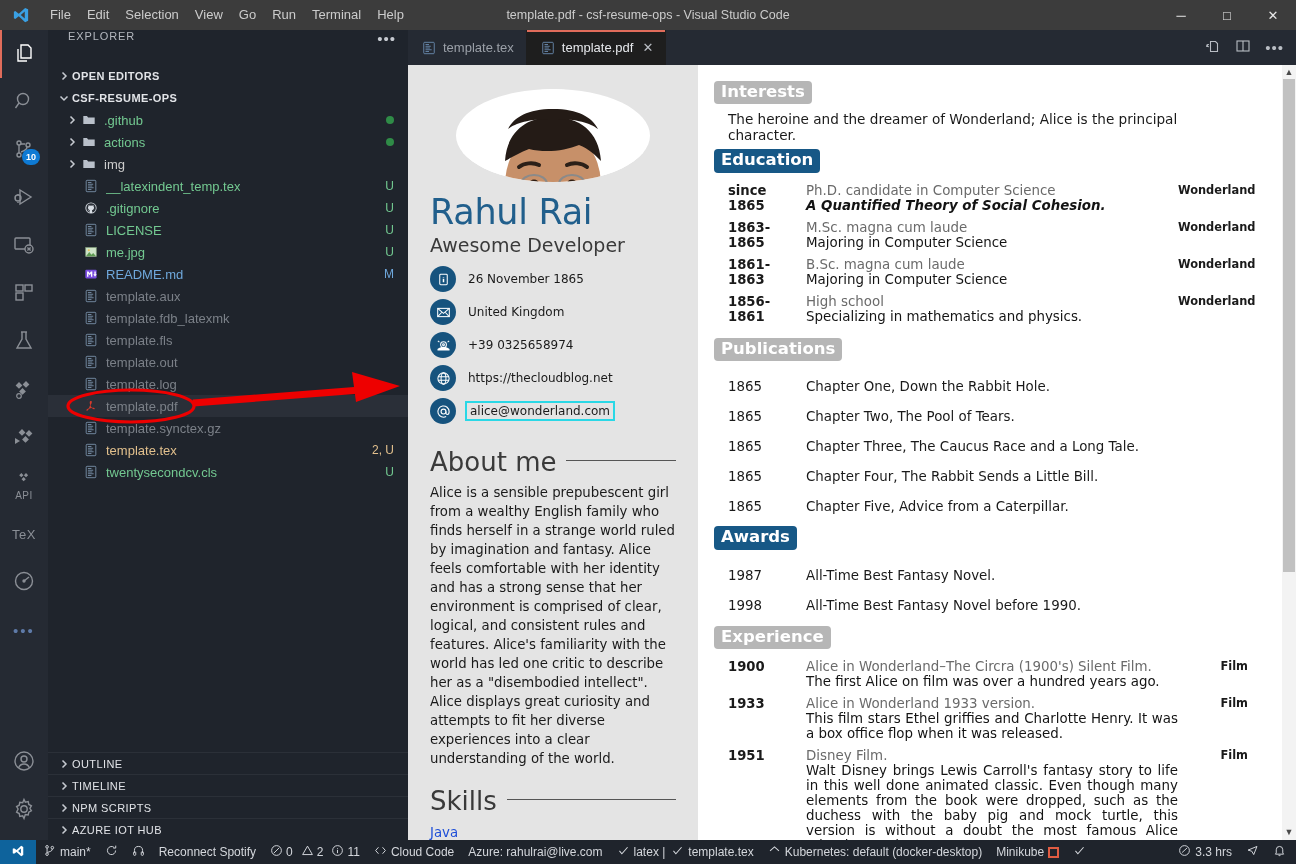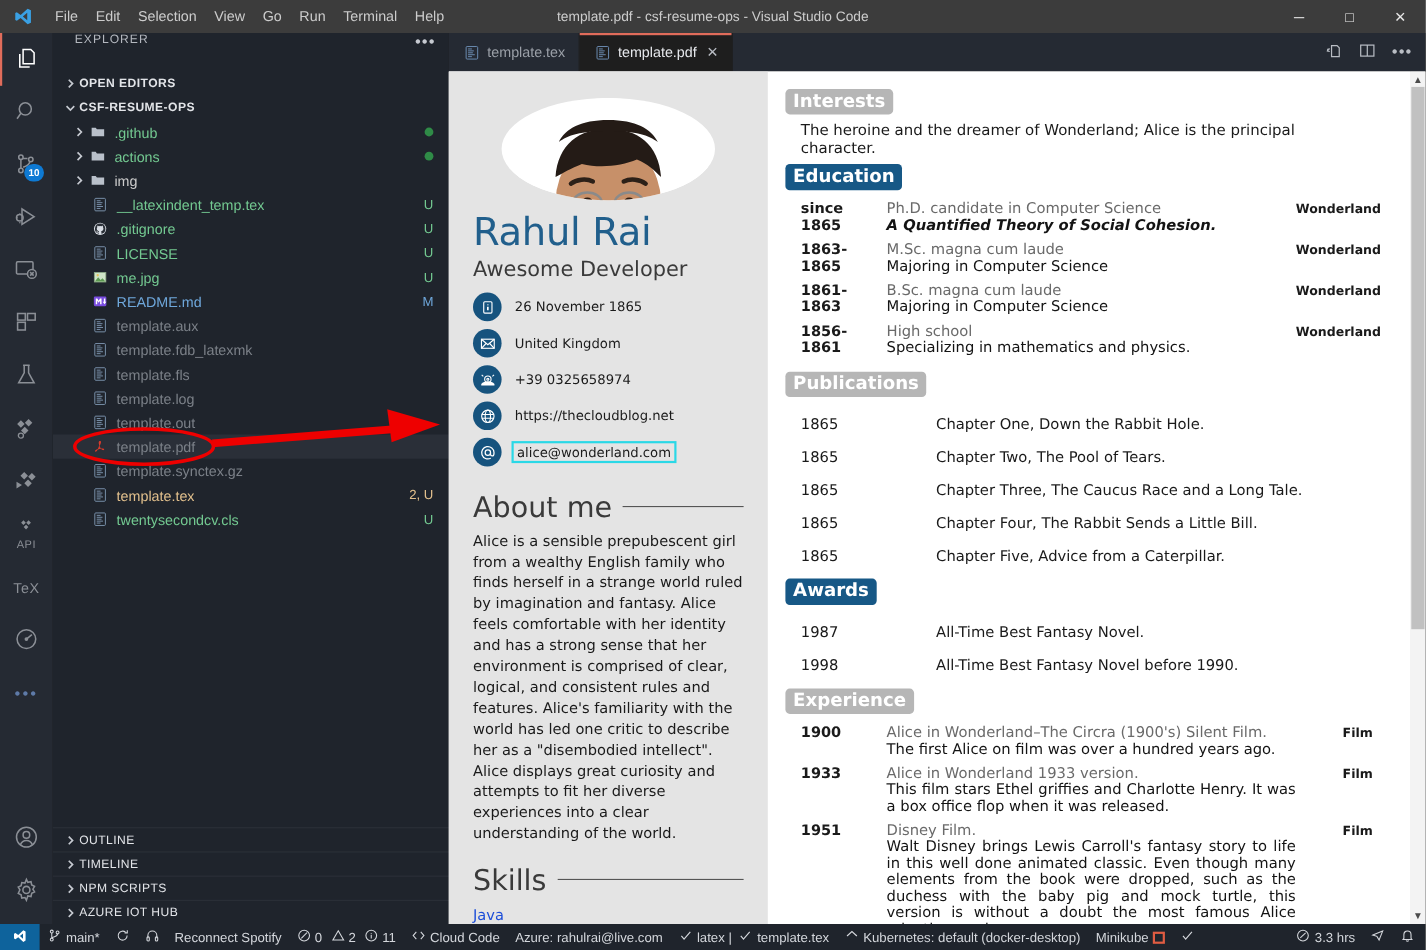--- a/index.html
+++ b/index.html
@@ -153,21 +153,21 @@
   .sec-tag.gray { background: #b6b6b6; }
   .sec-tag.blue { background: #175886; }
   .lead { font-size: 13.6px; margin: 4px 0 4px 14px; }
   .entry { display: flex; margin-top: 7px; font-size: 13.4px; }
   .entry .when { width: 92px; flex: 0 0 92px; font-weight: bold; font-size: 13.2px; padding-left: 14px; }
   .entry .what { flex: 1 1 auto; min-width: 0; }
   .entry .what .w1 { color: #6a6a6a; }
   .entry .what .w2 { color: #141414; }
   .entry .what .w2.italic { font-style: italic; font-weight: bold; }
   .entry .where { width: 70px; flex: 0 0 70px; text-align: right; font-size: 11.4px; font-weight: bold; }
-  .pub { display: flex; font-size: 13.4px; margin-top: 15px; gap: 45px; }
+  .pub { display: flex; font-size: 13.4px; margin-top: 15px; }
   .pub .when { width: 92px; flex: 0 0 92px; padding-left: 14px; }
   .pub .what { flex: 1 1 auto; }
   .just { text-align: justify; }
 
   .pdf-scroll {
     width: 14px; flex: 0 0 14px; background: #f3f3f3; position: relative;
     display: flex; flex-direction: column; align-items: center;
   }
   .ps-arrow { font-size: 9px; color: #4a4a4a; line-height: 1; padding: 3px 0; }
   .ps-track { position: absolute; top: 14px; bottom: 14px; left: 1px; right: 1px; }
@@ -499,31 +499,31 @@
             <span class="label" style="color: rgb(123, 128, 136);">template.fls</span>
           </div>
           <div class="row">
             <span class="ind" style="width: 34px;"></span>
             <span class="ficon">
               <svg viewBox="0 0 16 16">
                 <rect x="2.5" y="1.5" width="11" height="13" rx="1" fill="none" stroke="#7b93ad" stroke-width="1"></rect>
                 <path d="M4.5 4h4M4.5 6h6M4.5 8h5M4.5 10h6.5M4.5 12h4" stroke="#7b93ad" stroke-width="1"></path>
               </svg>
             </span>
-            <span class="label" style="color: rgb(123, 128, 136);">template.log</span>
+            <span class="label" style="color: rgb(123, 128, 136);">template.out</span>
           </div>
           <div class="row">
             <span class="ind" style="width: 34px;"></span>
             <span class="ficon">
               <svg viewBox="0 0 16 16">
                 <rect x="2.5" y="1.5" width="11" height="13" rx="1" fill="none" stroke="#7b93ad" stroke-width="1"></rect>
                 <path d="M4.5 4h4M4.5 6h6M4.5 8h5M4.5 10h6.5M4.5 12h4" stroke="#7b93ad" stroke-width="1"></path>
               </svg>
             </span>
-            <span class="label" style="color: rgb(123, 128, 136);">template.out</span>
+            <span class="label" style="color: rgb(123, 128, 136);">template.log</span>
           </div>
           <div class="row selected">
             <span class="ind" style="width: 34px;"></span>
             <span class="ficon">
               <svg viewBox="0 0 16 16">
                 <path d="M8.1 2.2c.6 0 .9.5.85 1.3-.07 1.1-.7 2.6-1.5 4 .35 1.1.95 2.1 1.6 2.6 1-.2 2-.2 2.6.06.75.32.8 1.2.1 1.45-.8.3-2-.3-2.95-1.25-1.1.17-2.3.5-3.35.95-.75 1.3-1.6 2.2-2.25 2.05-.62-.14-.6-1.02.2-1.72.5-.45 1.3-.85 2.2-1.2.55-1.1 1.1-2.5 1.5-3.85-.4-1-.65-2-.55-2.8.07-.9.45-1.6 1.05-1.6z" fill="#d93a2b"></path>
               </svg>
             </span>
             <span class="label" style="color: rgb(123, 128, 136);">template.pdf</span>
           </div>

